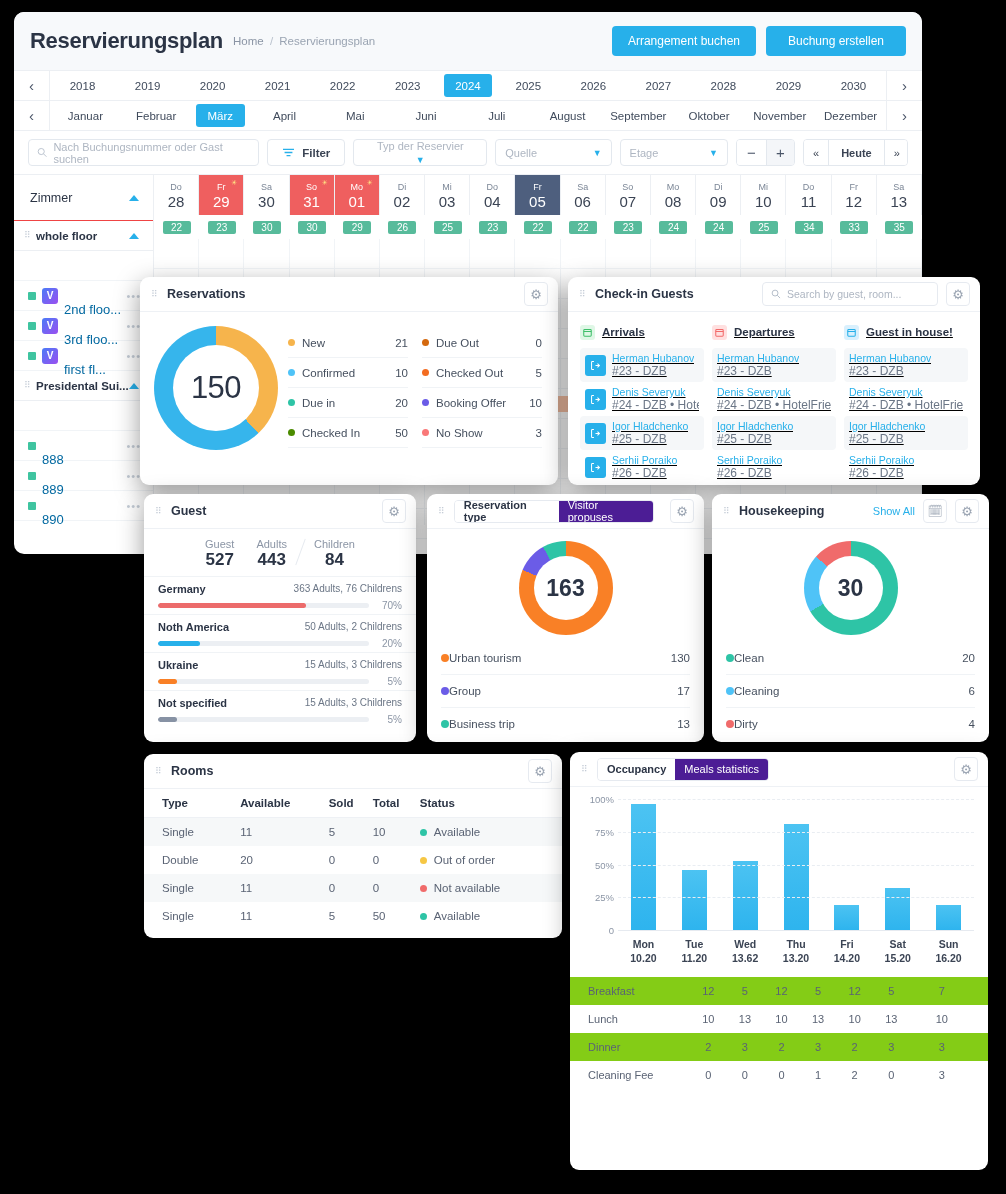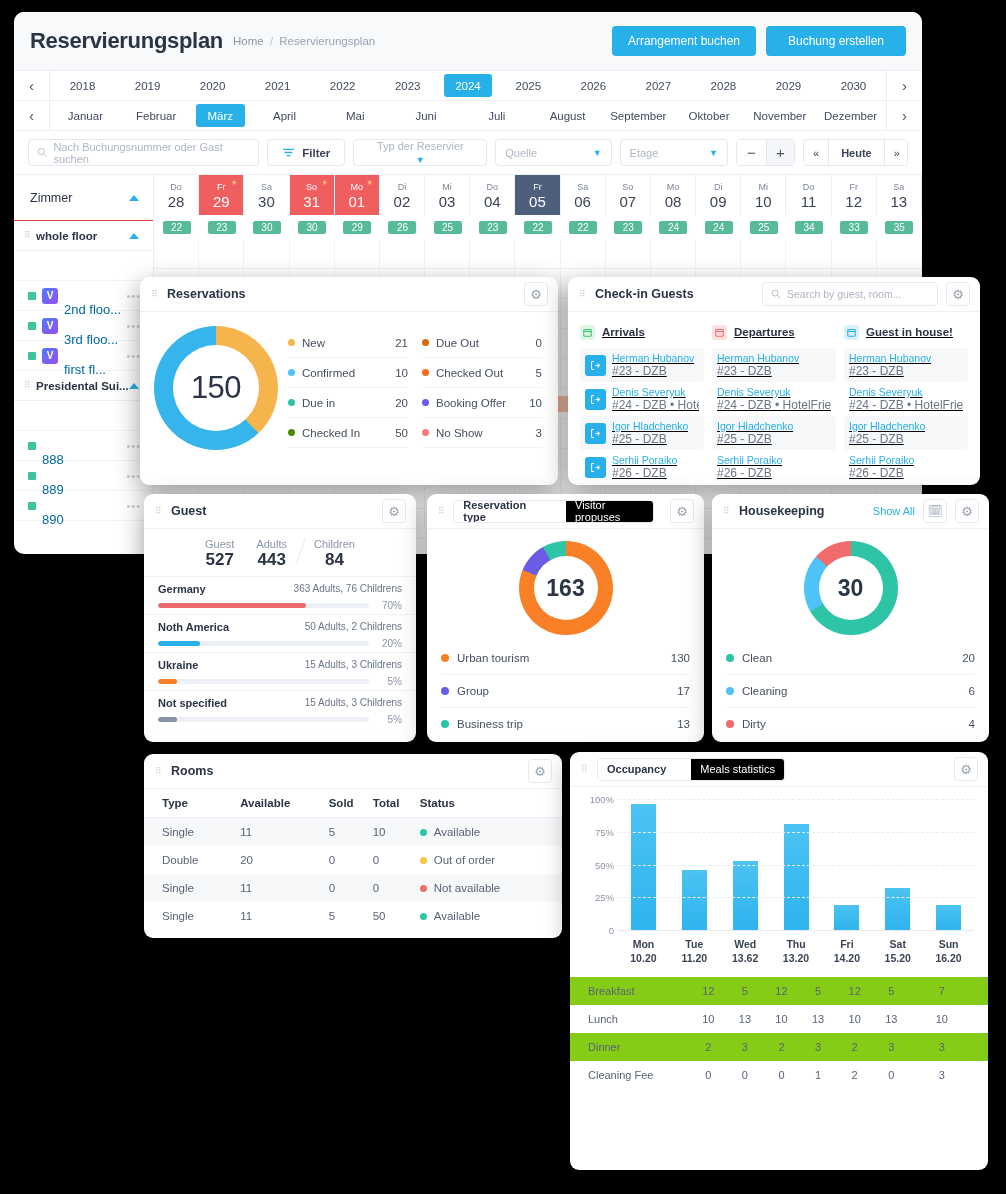--- a/index.html
+++ b/index.html
@@ -239,32 +239,32 @@
   .g-bar i { display: block; height: 100%; border-radius: 3px; }
   .g-pct { font-size: 10px; color: #8b95a5; width: 26px; text-align: right; }
 
   
   #card-restype { left: 427px; top: 494px; width: 277px; height: 248px; }
   .tabs { display: flex; border: 1px solid #e6eaf0; border-radius: 4px; overflow: hidden; height: 23px; }
   .tabs div {
     display: flex; align-items: center; padding: 0 9px; font-size: 11px;
     color: #2b3445; cursor: pointer; font-weight: bold; background: #fff;
   }
-  .tabs div.on { background: #000000; color: #fff; font-weight: normal; margin-left: 16px; }
+  .tabs div.on { background: #4c1d95; color: #fff; font-weight: normal; }
   .rt-donut { display: flex; justify-content: center; padding: 12px 0 6px; }
   .d2 { position: relative; width: 94px; height: 94px; }
   .d2 .hole {
     position: absolute; left: 50%; top: 50%; transform: translate(-50%,-50%);
     width: 64px; height: 64px; background: #fff; border-radius: 50%;
     display: flex; align-items: center; justify-content: center;
   }
   .d2 .hole span { font-size: 23px; font-weight: bold; color: #2b3445; }
   .rt-rows { padding: 0 14px; }
   .rt-row {
-    display: flex; align-items: center; gap: 8px; height: 33px;
+    display: flex; align-items: center; height: 33px;
     border-top: 1px solid #f0f3f6; font-size: 11.5px; color: #46505f;
   }
   .rt-row:first-child { border-top: none; }
   .rt-row .dot { width: 8px; height: 8px; border-radius: 50%; flex: 0 0 8px; }
   .rt-row .val { margin-left: auto; }
 
   
   #card-house { left: 712px; top: 494px; width: 277px; height: 248px; }
   .show-all { font-size: 11px; color: #27b0ea; cursor: pointer; }
 

